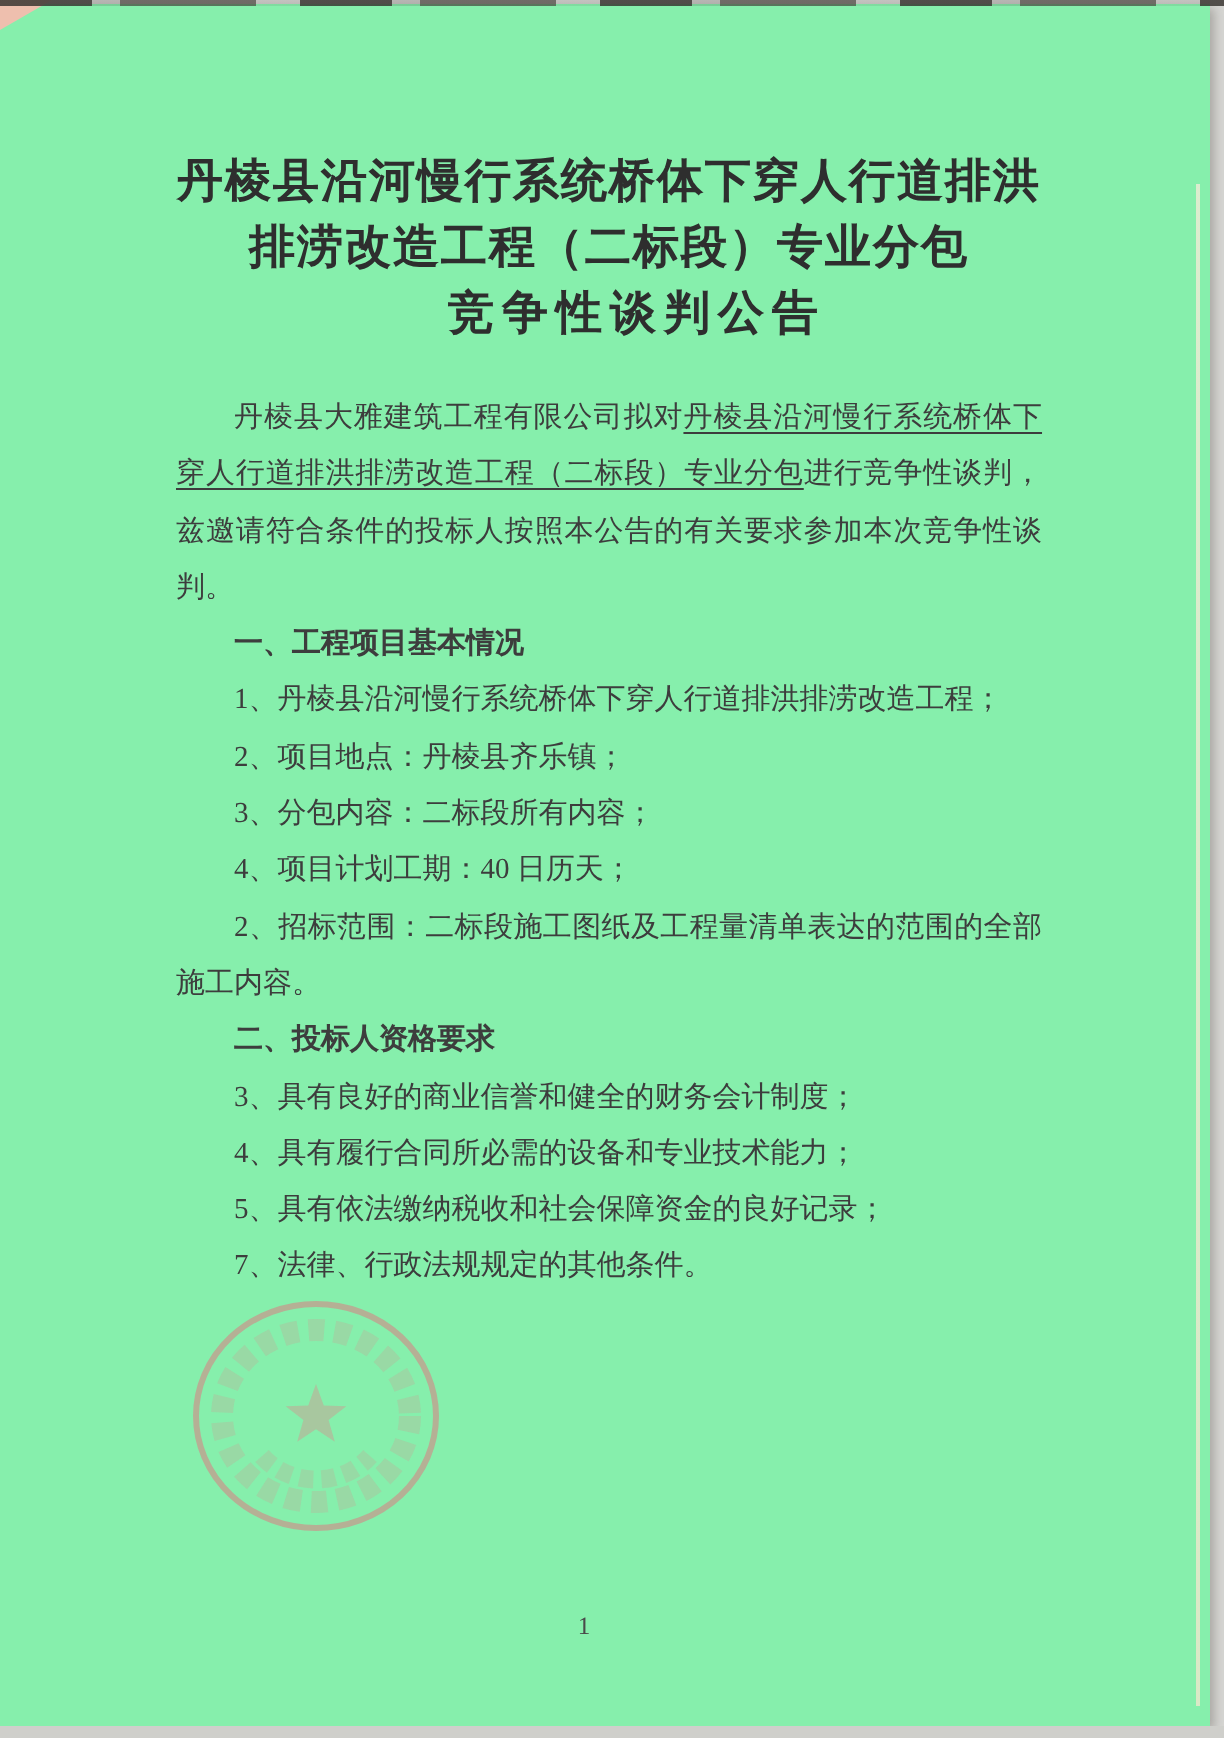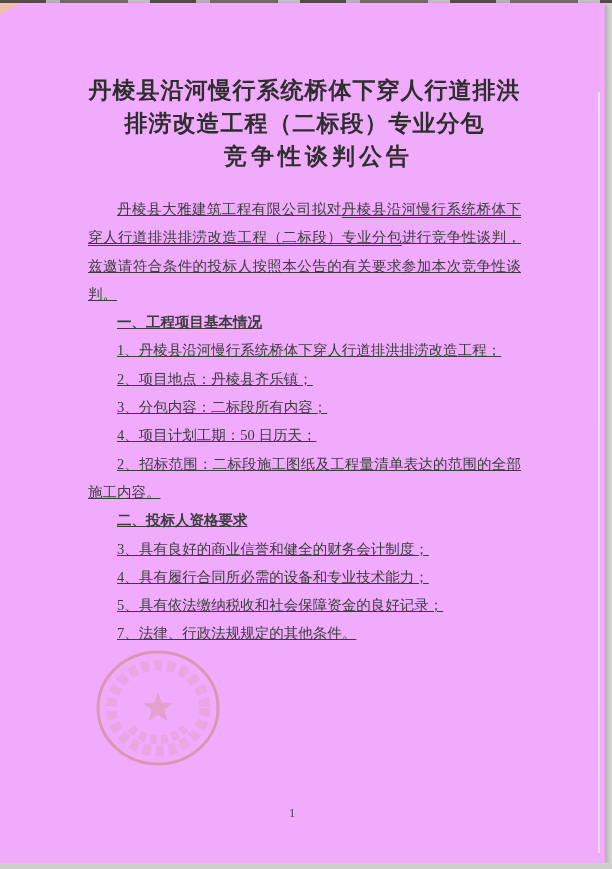--- a/index.html
+++ b/index.html
@@ -13,38 +13,38 @@
     background:repeating-linear-gradient(90deg,
       rgba(58,54,50,.85) 0 46px, rgba(58,54,50,.18) 46px 60px,
       rgba(70,64,58,.7) 60px 128px, rgba(58,54,50,.1) 128px 150px);
   }
   .corner-fold{
     position:absolute;left:0;top:0;z-index:4;width:0;height:0;
     border-top:15px solid #eebfae;border-right:26px solid transparent;
   }
   .page{
     position:absolute;left:0;top:2px;right:7px;bottom:6px;z-index:1;
-    background:#f0abfc;
+    background:#86efac;
     box-shadow:2px 2px 5px rgba(80,75,65,.35);
   }
   .right-edge-line{
     position:absolute;top:90px;bottom:10px;right:5px;width:2px;z-index:3;
     background:linear-gradient(#f1ecd7,#efe7cd);opacity:.8;
   }
   .content{
     position:absolute;left:88px;top:0;width:433px;z-index:2;
     color:#3d3d3d;
   }
   .doc-title{
     margin:72px 0 0 0;text-align:center;font-weight:700;color:#2e2e2e;
     font-size:23px;line-height:33px;letter-spacing:1px;
   }
   .doc-title .t3{letter-spacing:4px;margin-left:28px;}
   .doc-body{margin-top:22px;font-size:14.5px;line-height:28.3px;text-align:justify;}
-  .doc-body p{margin:0;text-indent:2em;text-decoration:underline;}
+  .doc-body p{margin:0;text-indent:2em;}
   .heading{font-weight:700;}
   .u{ text-decoration:underline;text-underline-offset:3px;}
   .b{font-weight:700;}
   .page-number{
     position:absolute;left:0;right:20px;top:804px;z-index:2;
     text-align:center;font-size:12.5px;color:#4a4a4a;letter-spacing:1px;
   }
   .stamp{
     position:absolute;left:92px;top:644px;width:132px;height:124px;z-index:1;
     opacity:.8;filter:blur(.3px);
@@ -79,21 +79,21 @@
       <span class="t3">竞争性谈判公告</span>
     </h1>
 
     <div class="doc-body">
       <p><span>丹棱县大雅建筑工程有限公司拟对</span><span class="u">丹棱县沿河慢行系统桥体下穿人行道排洪排涝改造工程（二标段）专业分包</span><span>进行竞争性谈判，兹邀请符合条件的投标人按照本公告的有关要求参加本次竞争性谈判。</span></p>
 
       <p class="heading">一、工程项目基本情况</p>
       <p>1、丹棱县沿河慢行系统桥体下穿人行道排洪排涝改造工程；</p>
       <p>2、项目地点：丹棱县齐乐镇；</p>
       <p>3、分包内容：二标段所有内容；</p>
-      <p>4、项目计划工期：50 日历天；</p>
+      <p>4、项目计划工期：40 日历天；</p>
       <p>2、招标范围：二标段施工图纸及工程量清单表达的范围的全部施工内容。</p>
 
       <p class="heading">二、投标人资格要求</p>
       <p>3、具有良好的商业信誉和健全的财务会计制度；</p>
       <p>4、具有履行合同所必需的设备和专业技术能力；</p>
       <p>5、具有依法缴纳税收和社会保障资金的良好记录；</p>
       <p>7、法律、行政法规规定的其他条件。</p>
     </div>
   </div>
 

